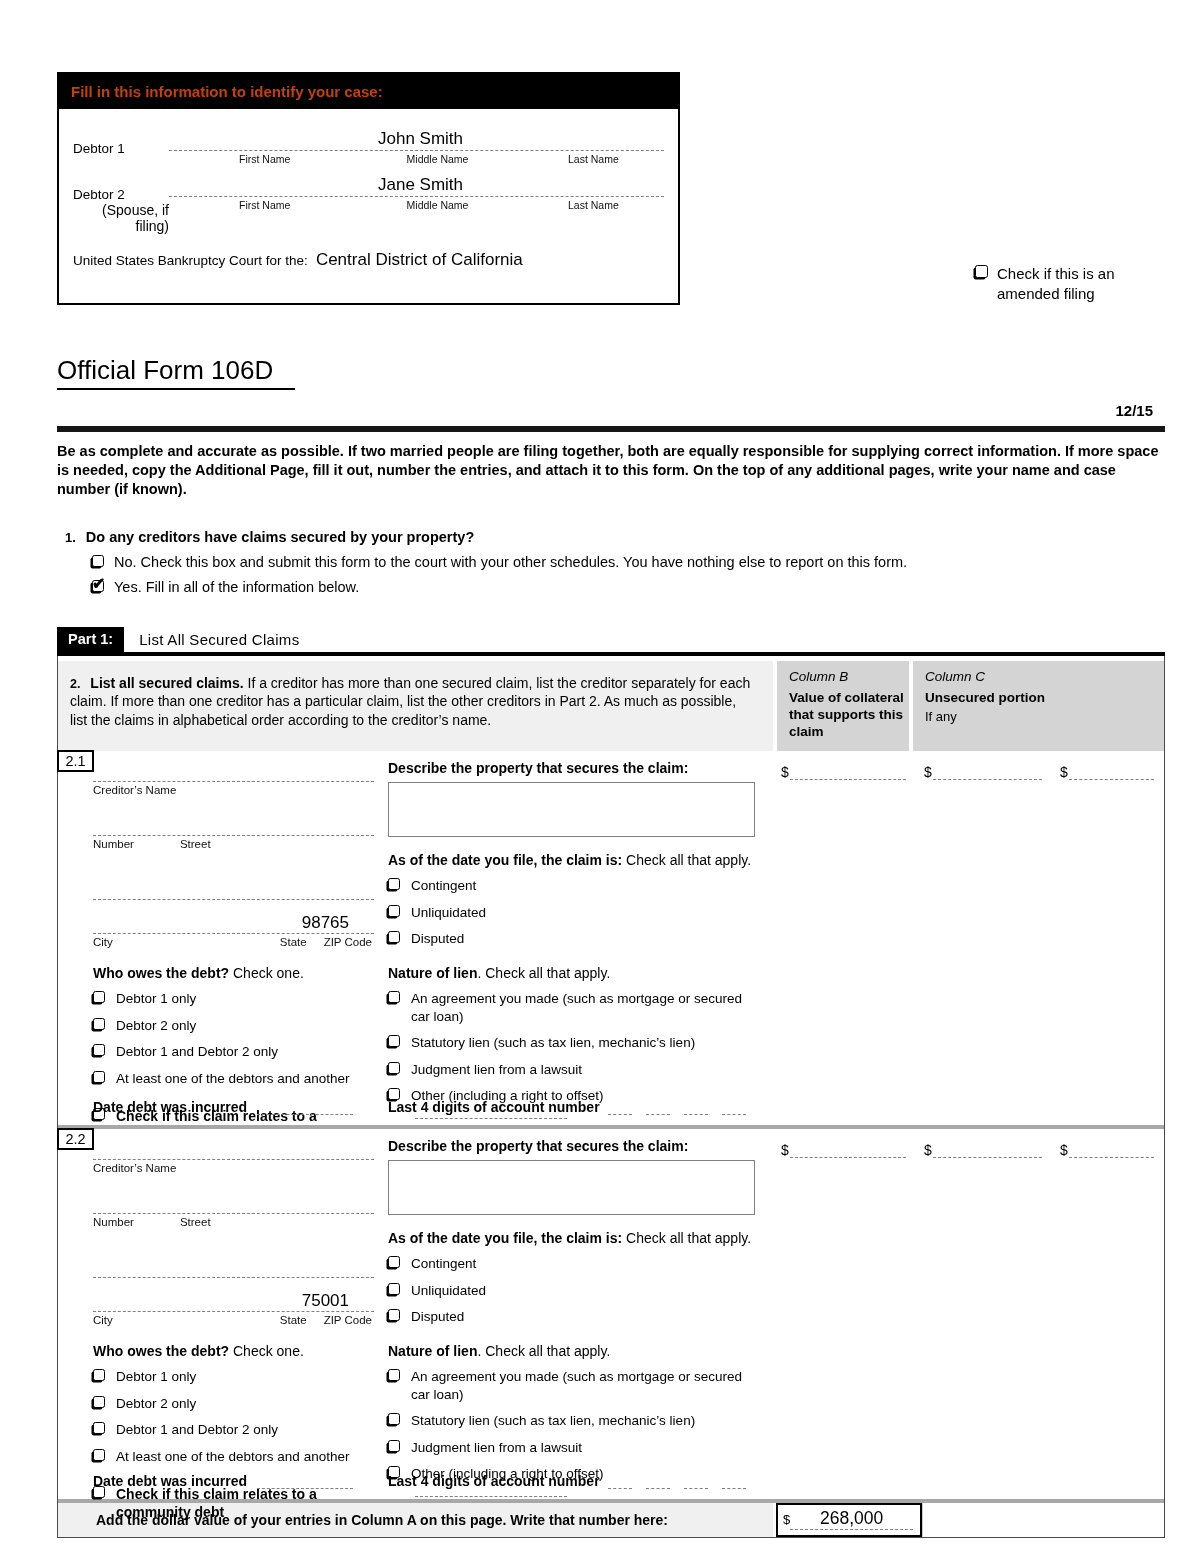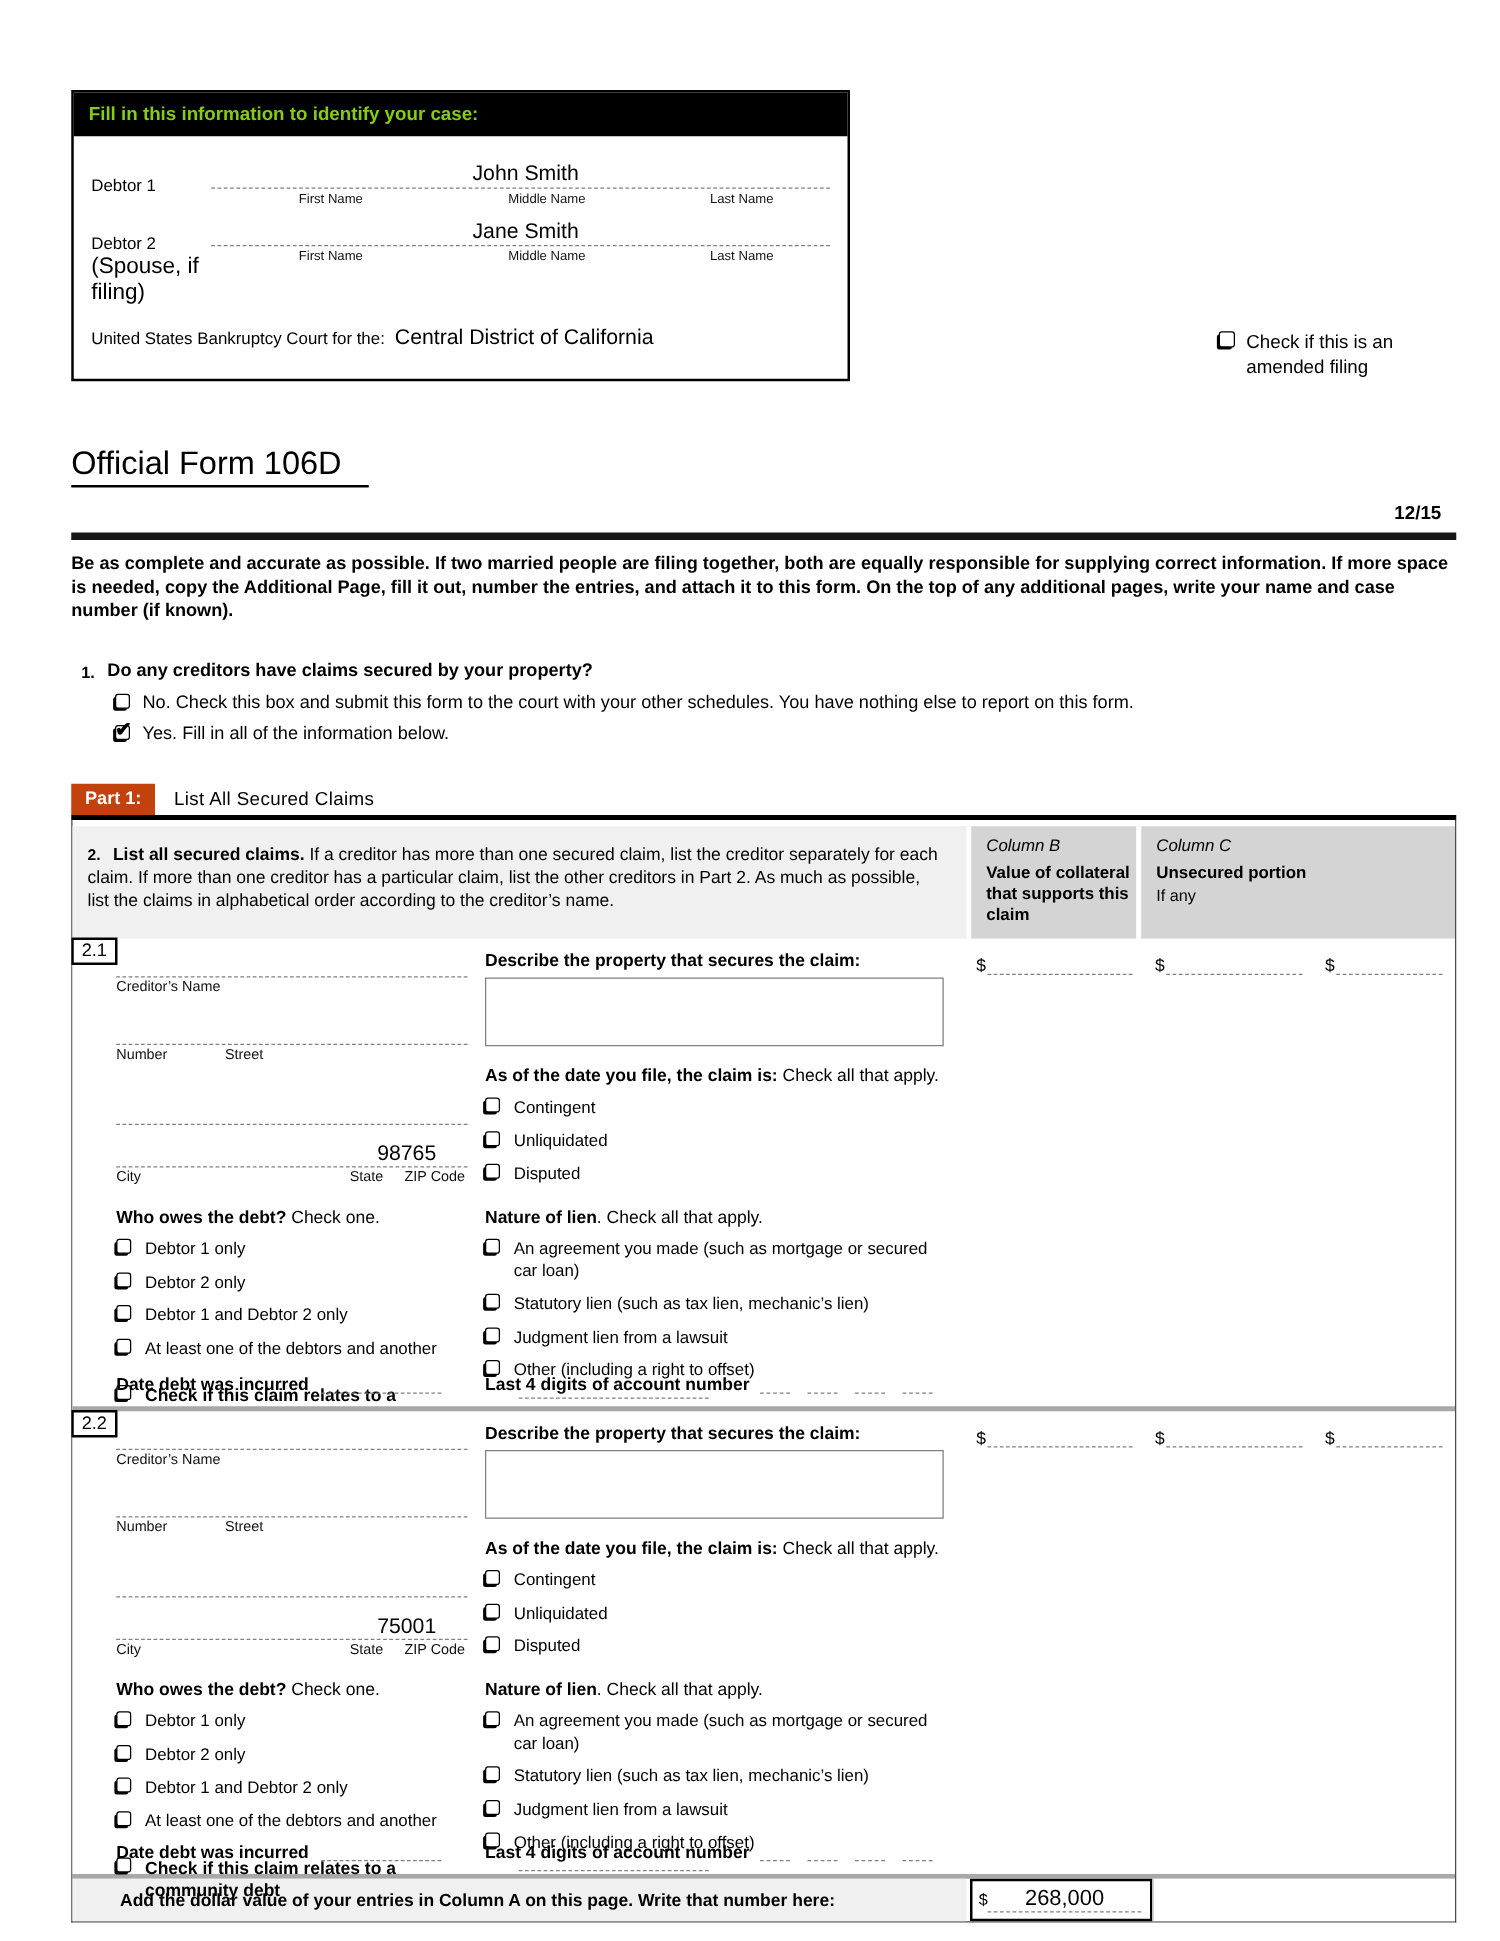--- a/index.html
+++ b/index.html
@@ -23,25 +23,25 @@
     background: #fff; position: relative; margin-top: 1px;
   }
   .cb.checked::after {
     content: "✔"; position: absolute; left: -1px; top: -7px;
     font-size: 16px; font-weight: bold; color: #000;
   }
 
   
   .top-row { display: flex; margin-top: 72px; }
   .idbox { width: 623px; border: 2px solid #000; background: #fff; }
-  .idbox-bar { background: #000; color: #84cc16; font-weight: bold; font-size: 15px; padding: 9px 12px; }
+  .idbox-bar { background: #000; color: #c2410c; font-weight: bold; font-size: 15px; padding: 9px 12px; }
   .idbox-body { padding: 10px 14px 14px 14px; }
   .id-row { display: flex; margin-top: 10px; }
   .id-label { width: 96px; font-size: 13.5px; padding-top: 12px; flex: 0 0 auto; }
-  .id-label .sub { font-size: 18px; display: block; }
+  .id-label .sub { font-size: 14px; display: block; text-align: right; }
   .id-value-wrap { flex: 1; text-align: center; }
   .id-value { font-size: 17px; padding: 0 0 1px 8px; border-bottom: 1px dashed #808080; min-height: 22px; }
   .id-sublabels { display: flex; font-size: 10.5px; color: #111; padding-left: 8px; margin-top: 2px; }
   .id-sublabels span:nth-child(1) { width: 36%; }
   .id-sublabels span:nth-child(2) { width: 35%; }
   .id-sublabels span:nth-child(3) { width: 29%; }
   .court-row { margin-top: 16px; font-size: 13.5px; display: flex; align-items: baseline; }
   .court-value { font-size: 17px; margin-left: 8px; }
   .case-row { margin-top: 12px; display: flex; }
   .case-label { width: 110px; font-size: 13.5px; flex: 0 0 auto; }
@@ -62,21 +62,21 @@
 
   
   .q1 { margin-top: 30px; padding-left: 8px; }
   .q1-title { display: flex; gap: 10px; font-size: 14.5px; }
   .q1-num { font-size: 13px; font-weight: bold; padding-top: 1px; }
   .q1-question { font-weight: bold; }
   .q1-option { display: flex; gap: 10px; margin-top: 9px; margin-left: 27px; font-size: 14.5px; align-items: flex-start; }
 
   
   .part-bar { margin-top: 32px; display: flex; border-bottom: 4px solid #000; }
-  .part-label { background: #c2410c; color: #fff; font-weight: bold; font-size: 14.5px; padding: 4px 11px; }
+  .part-label { background: #000000; color: #fff; font-weight: bold; font-size: 14.5px; padding: 4px 11px; }
   .part-title { font-size: 15px; font-weight: 500; padding: 4px 15px; letter-spacing: 0.3px; }
 
   
   .sched-table { border: 1px solid #4a4a4a; border-top: none; margin-top: 0; }
   .header-row { display: flex; padding-top: 5px; }
   .instr-cell { flex: 0 0 715px; background: #f0f0f0; padding: 13px 16px 22px 12px; font-size: 14px; line-height: 1.32; }
   .instr-cell .num { font-weight: bold; font-size: 12.5px; margin-right: 6px; }
   .instr-cell .b { font-weight: bold; }
   .colh { padding: 8px 4px 8px 12px; background: #d4d4d4; border-left: 4px solid #fff; font-size: 13.5px; line-height: 1.25; }
   .colh .c-lab { font-style: italic; display: block; margin-bottom: 4px; }

